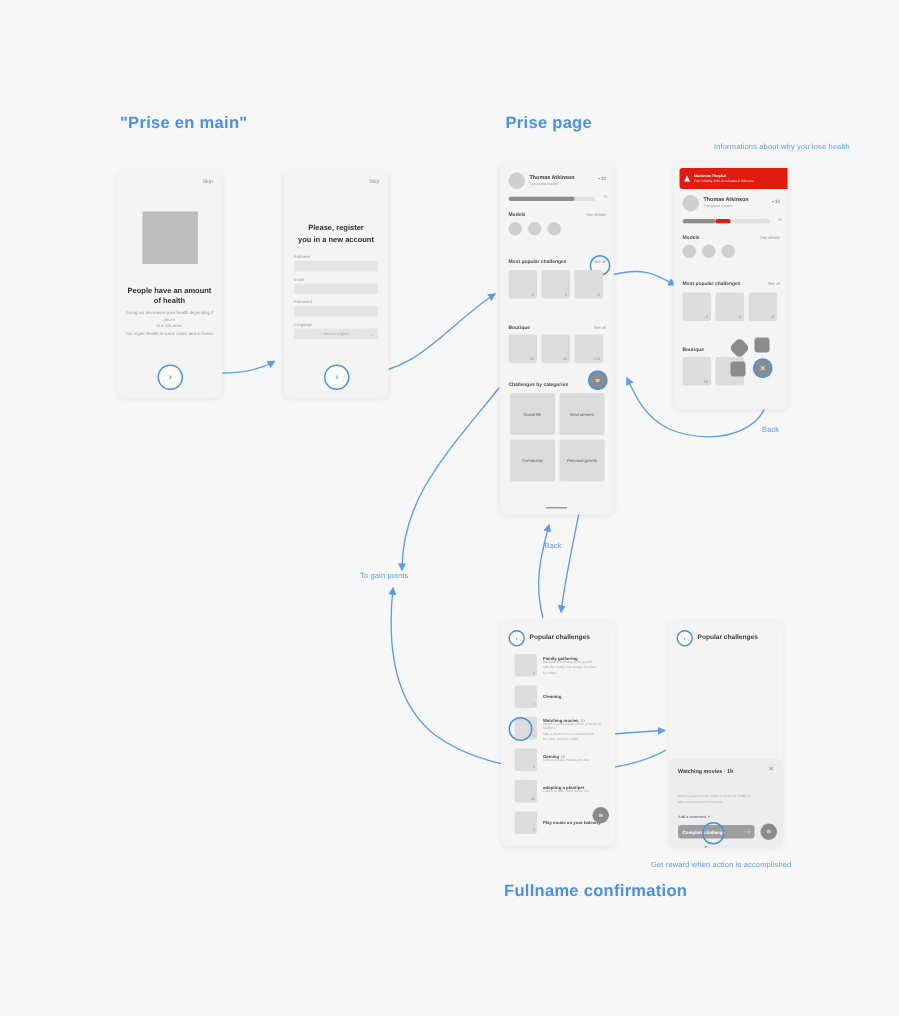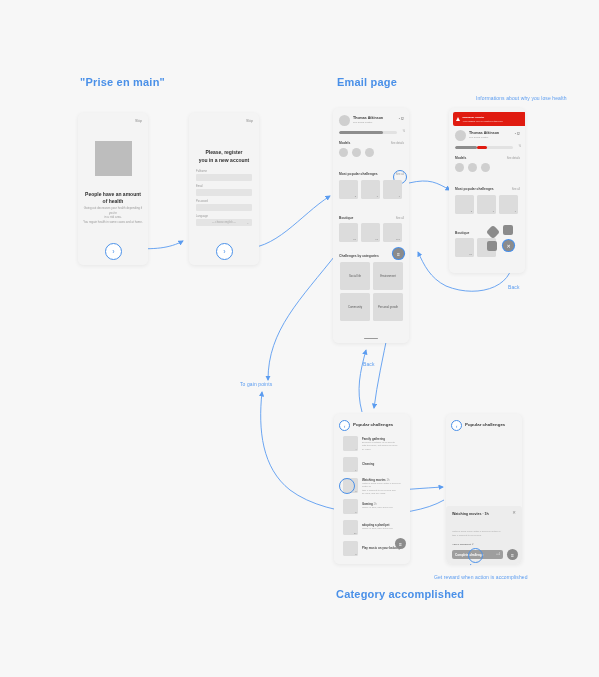--- a/index.html
+++ b/index.html
@@ -202,22 +202,22 @@
       <path d="M444,500 C410,520 330,520 290,490 C262,468 258,430 262,392"></path>
 
       <path d="M338,252 C300,300 268,330 268,380"></path>
     </g>
     <g fill="none" stroke="#5b9cf0" stroke-width="0.9">
       <path d="M470,565 C478,558 486,552 492,548"></path>
     </g>
   </svg>
 
   <div class="sec-title" style="left:80px;top:76px;">"Prise en main"</div>
-  <div class="sec-title" style="left:337px;top:76px;">Email page</div>
-  <div class="sec-title" style="left:336px;top:588px;">Category accomplished</div>
+  <div class="sec-title" style="left:337px;top:76px;">Prise page</div>
+  <div class="sec-title" style="left:336px;top:588px;">Fullname confirmation</div>
 
   <div class="annot big" style="left:476px;top:95px;">Informations about why you lose health</div>
   <div class="annot big" style="left:508px;top:284px;">Back</div>
   <div class="annot big" style="left:363px;top:361px;">Back</div>
   <div class="annot big" style="left:240px;top:381px;">To gain points</div>
   <div class="annot big" style="left:434px;top:574px;">Get reward when action is accomplished</div>
 
   <div class="phone" style="left:78px;top:113px;width:70px;height:152px;">
     <div class="ph-inner">
       <div class="skip">Skip</div>

